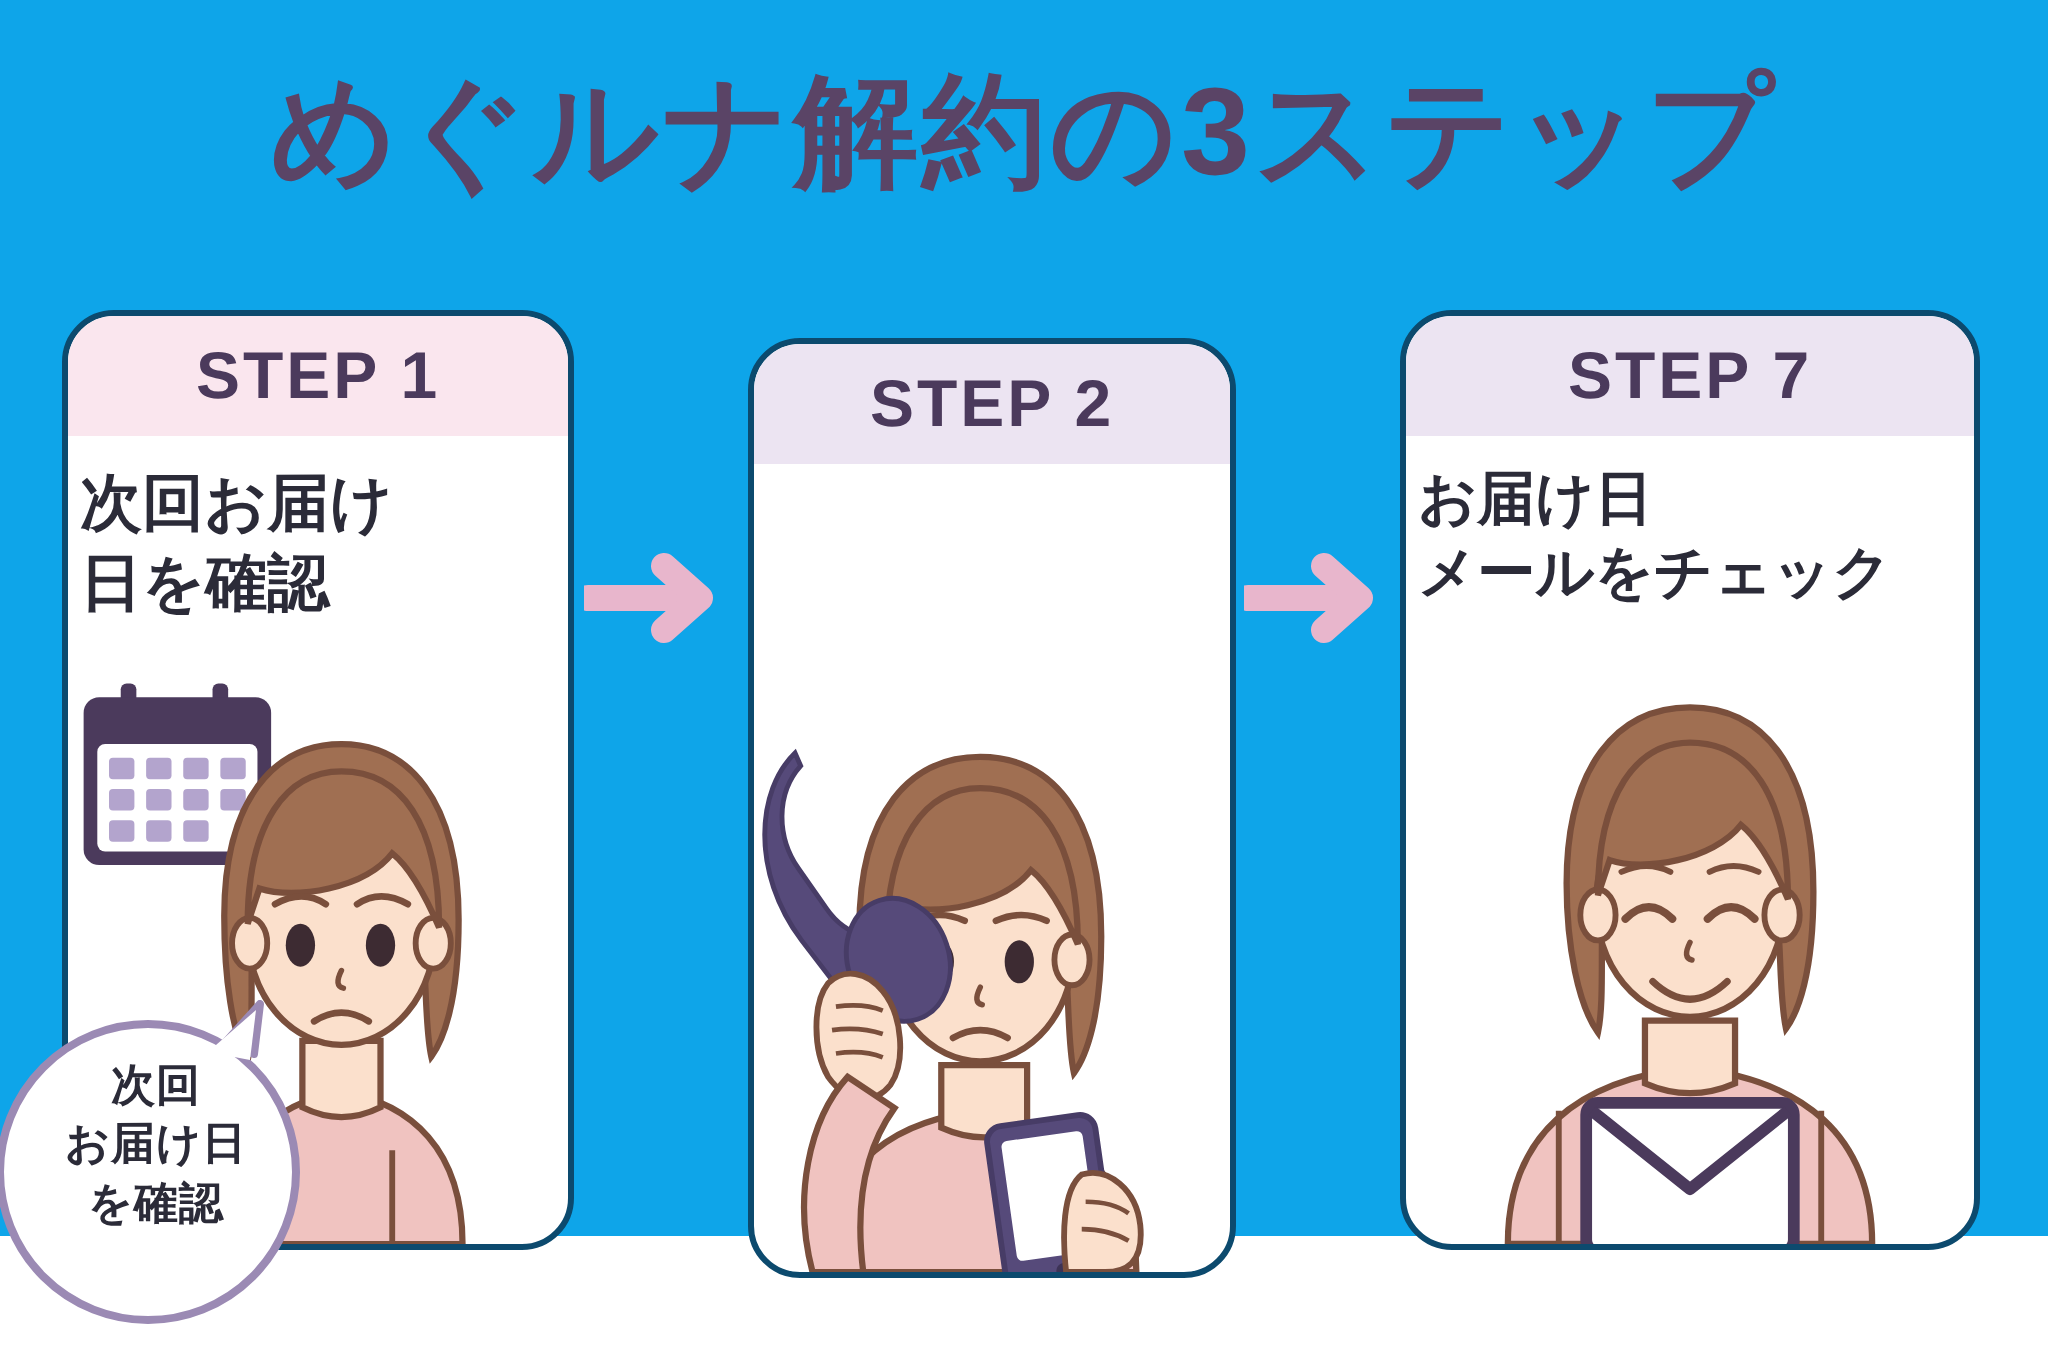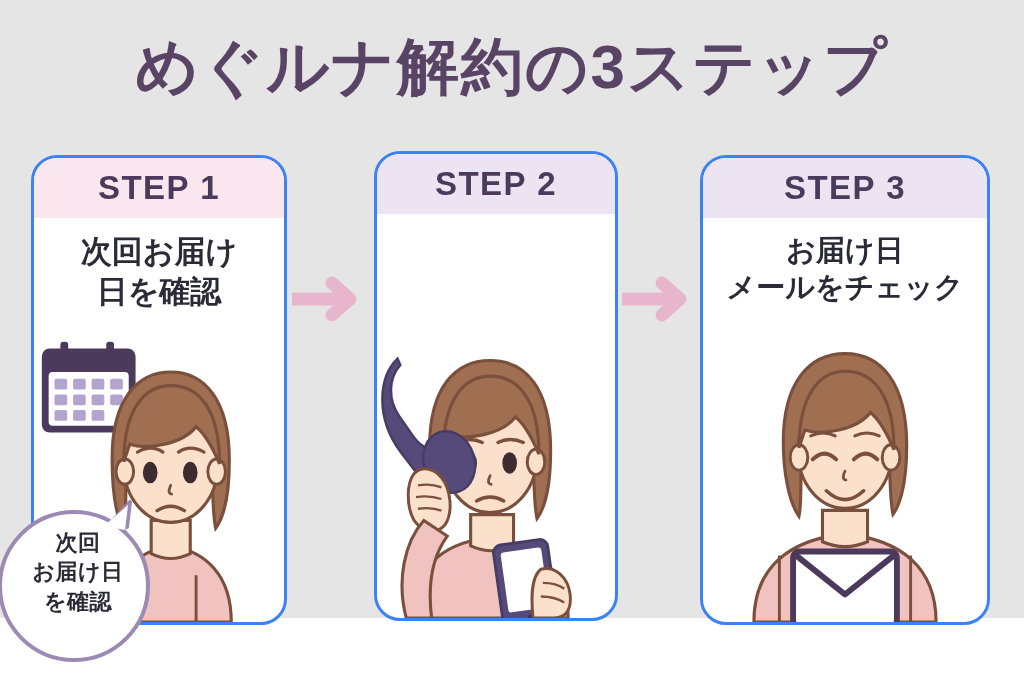--- a/index.html
+++ b/index.html
@@ -2,59 +2,58 @@
 <html><head>
 <meta charset="utf-8">
 <style>
   * { box-sizing: border-box; margin: 0; padding: 0; }
   html, body {
     width: 1024px; height: 683px;
     background: #ffffff;
     font-family: "Liberation Sans", "DejaVu Sans", sans-serif;
     overflow: hidden;
   }
-  #root { position: relative; width: 1024px; height: 618px; background: #e5e5e5; }
+  #root { position: relative; width: 1024px; height: 618px; background: #0ea5e9; }
 
   
   .title {
     position: absolute; left: 0; top: 34px; width: 1024px;
     text-align: center;
     font-size: 62px; font-weight: 700;
     letter-spacing: 2px;
     color: #5a4466;
     line-height: 1.05;
     white-space: nowrap;
   }
 
   
   .card {
     position: absolute;
-    border: 3px solid #3b82f6;
+    border: 3px solid #0c4a6e;
     border-radius: 26px;
     background: #ffffff;
     overflow: hidden;
   }
   #card1 { left: 31px;  top: 155px; width: 256px; height: 470px; }
-  #card2 { left: 374px; top: 151px; width: 244px; height: 470px; }
+  #card2 { left: 374px; top: 169px; width: 244px; height: 470px; }
   #card3 { left: 700px; top: 155px; width: 290px; height: 470px; }
 
   .card-header {
     height: 60px;
     display: flex; align-items: center; justify-content: center;
     font-size: 33px; font-weight: 700;
     letter-spacing: 1.5px;
     color: #4b3a5c;
   }
   #card1 .card-header { background: #fae6ee; }
   #card2 .card-header { background: #ece4f2; }
   #card3 .card-header { background: #ece4f2; }
 
   .card-body-text {
     padding: 14px 6px 0 6px;
-    text-align: center;
     font-size: 31px; font-weight: 700;
     color: #2b2b38;
     line-height: 1.28;
     white-space: pre-line;
   }
   #card3 .card-body-text { font-size: 29px; }
 
   .illus { position: absolute; left: 0; bottom: 0; width: 100%; height: 300px; }
   .illus svg { display: block; width: 100%; height: 100%; }
 
@@ -213,21 +212,21 @@
   </div>
 
   <div class="arrow" id="arrow2">
     <svg viewBox="0 0 72 50">
       <path d="M2 25 L46 25" stroke="#e8b6cc" stroke-width="13" stroke-linecap="round" fill="none"></path>
       <path d="M40 9 L58 25 L40 41" stroke="#e8b6cc" stroke-width="13" stroke-linecap="round" stroke-linejoin="round" fill="none"></path>
     </svg>
   </div>
 
   <div class="card" id="card3">
-    <div class="card-header">STEP 3</div>
+    <div class="card-header">STEP 7</div>
     <div class="card-body-text">お届け日
 メールをチェック</div>
 
     <div class="illus">
       <svg viewBox="0 0 290 300" preserveAspectRatio="xMidYMax meet">
         <g>
 
           <path d="M52 300 C52 244 88 216 145 210 C202 216 238 244 238 300 Z" fill="#f0c3c0" stroke="#7a4f3c" stroke-width="3.2"></path>
           <path d="M78 232 L78 300" stroke="#7a4f3c" stroke-width="3" fill="none"></path>
           <path d="M212 232 L212 300" stroke="#7a4f3c" stroke-width="3" fill="none"></path>

